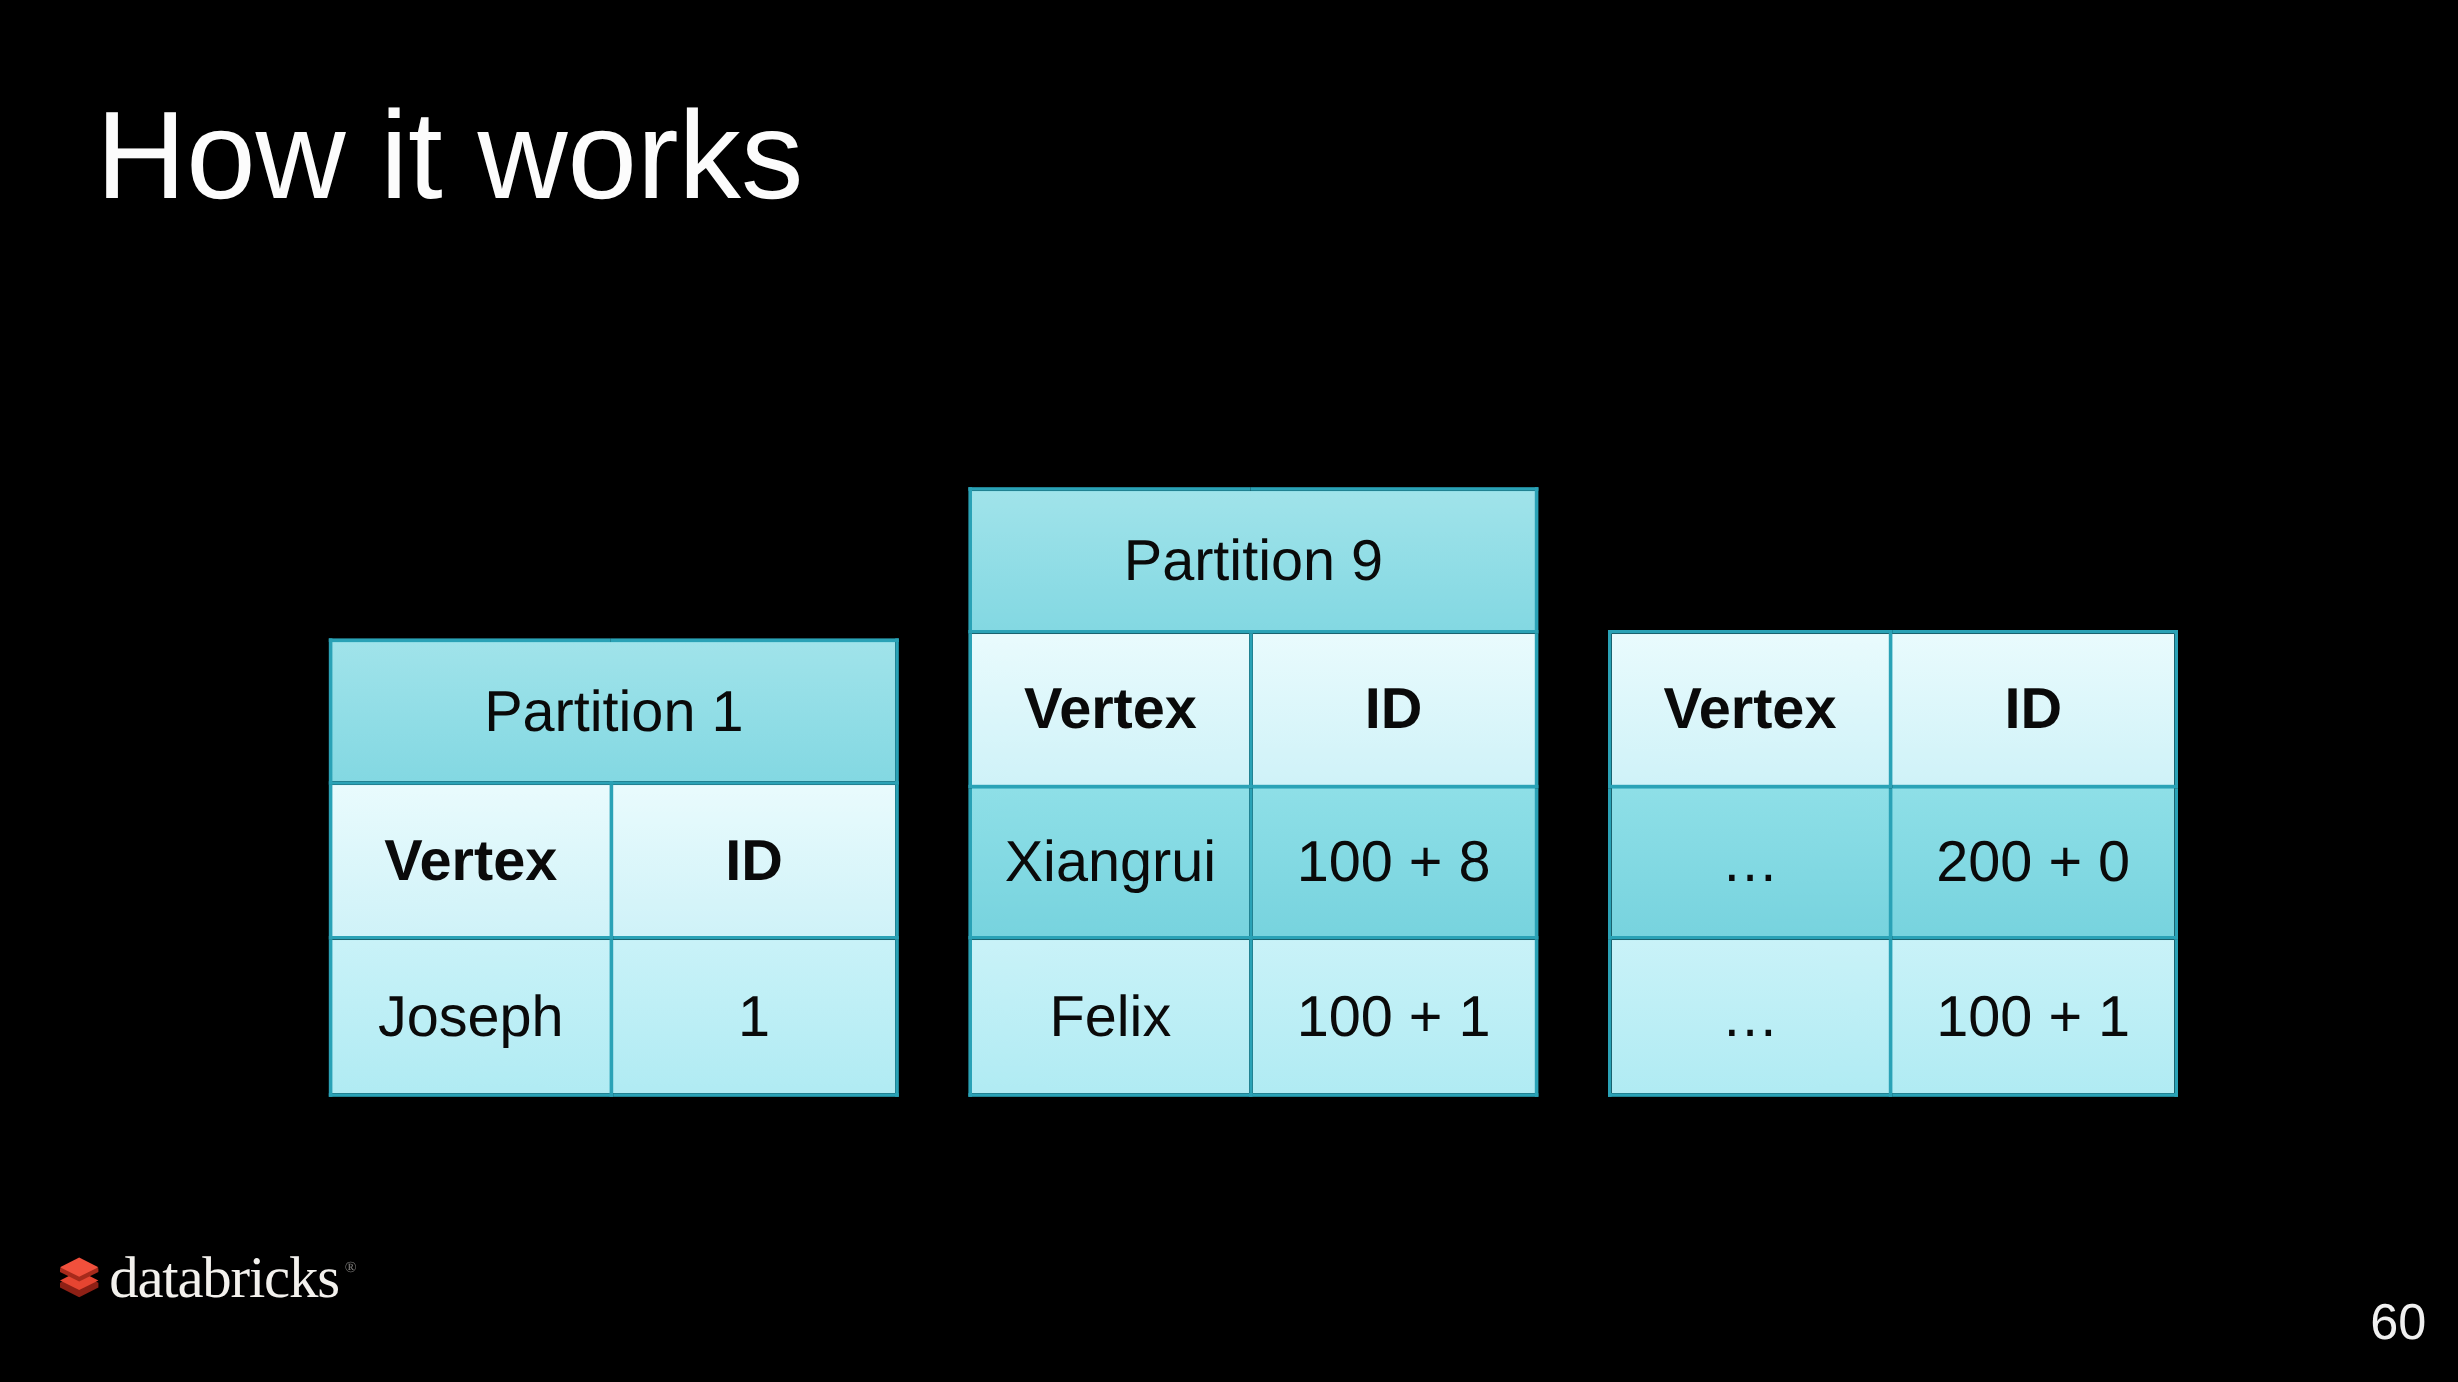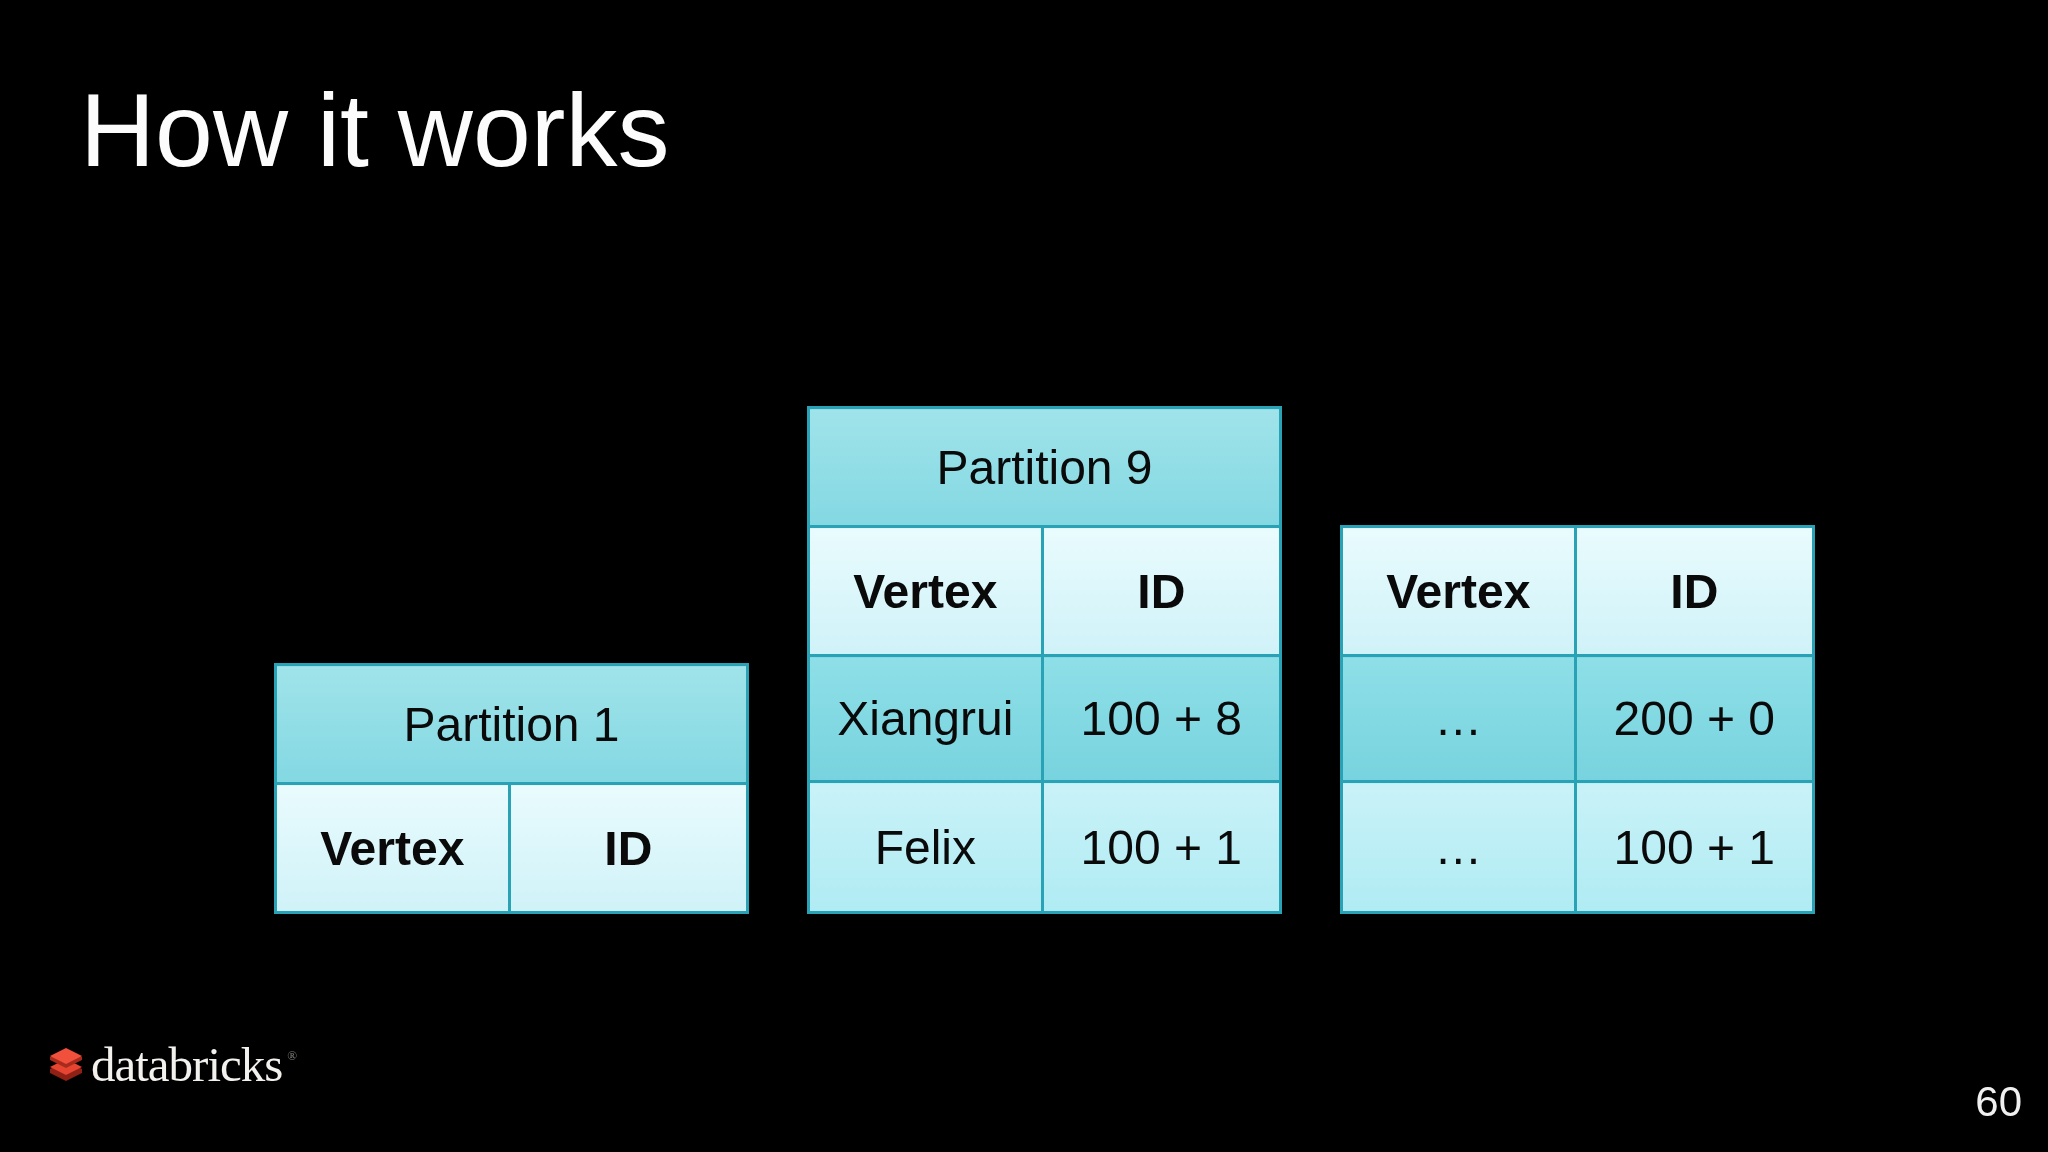--- a/index.html
+++ b/index.html
@@ -132,20 +132,24 @@
         <col class="c1">
         <col class="c2">
       </colgroup>
     <tbody>
         <tr>
       <td colspan="2" class="part-head">Partition 1</td>
     </tr>
     <tr class="col-row">
       <td>Vertex</td>
       <td>ID</td>
+    </tr>
+    <tr class="row-light">
+      <td>Joseph</td>
+      <td>1</td>
     </tr>
   </tbody>
     </table>
 
   <table class="ptable">
     <colgroup>
         <col class="c1">
         <col class="c2">
       </colgroup>
     <tbody>

